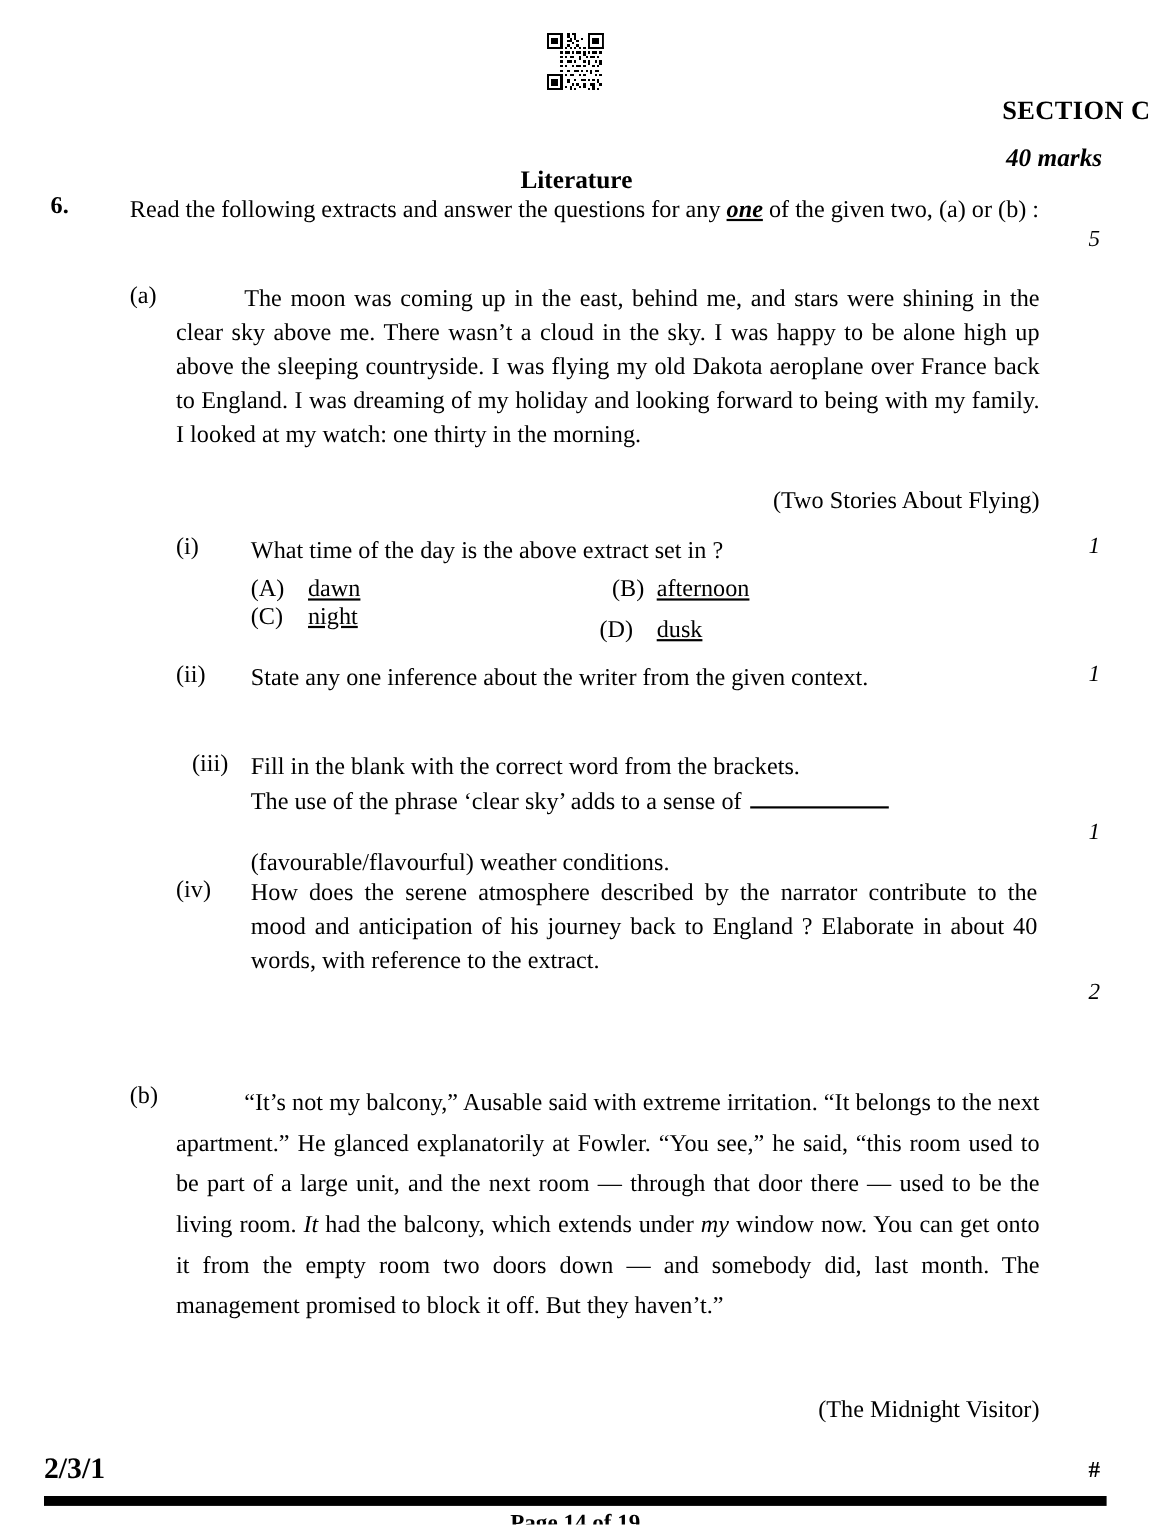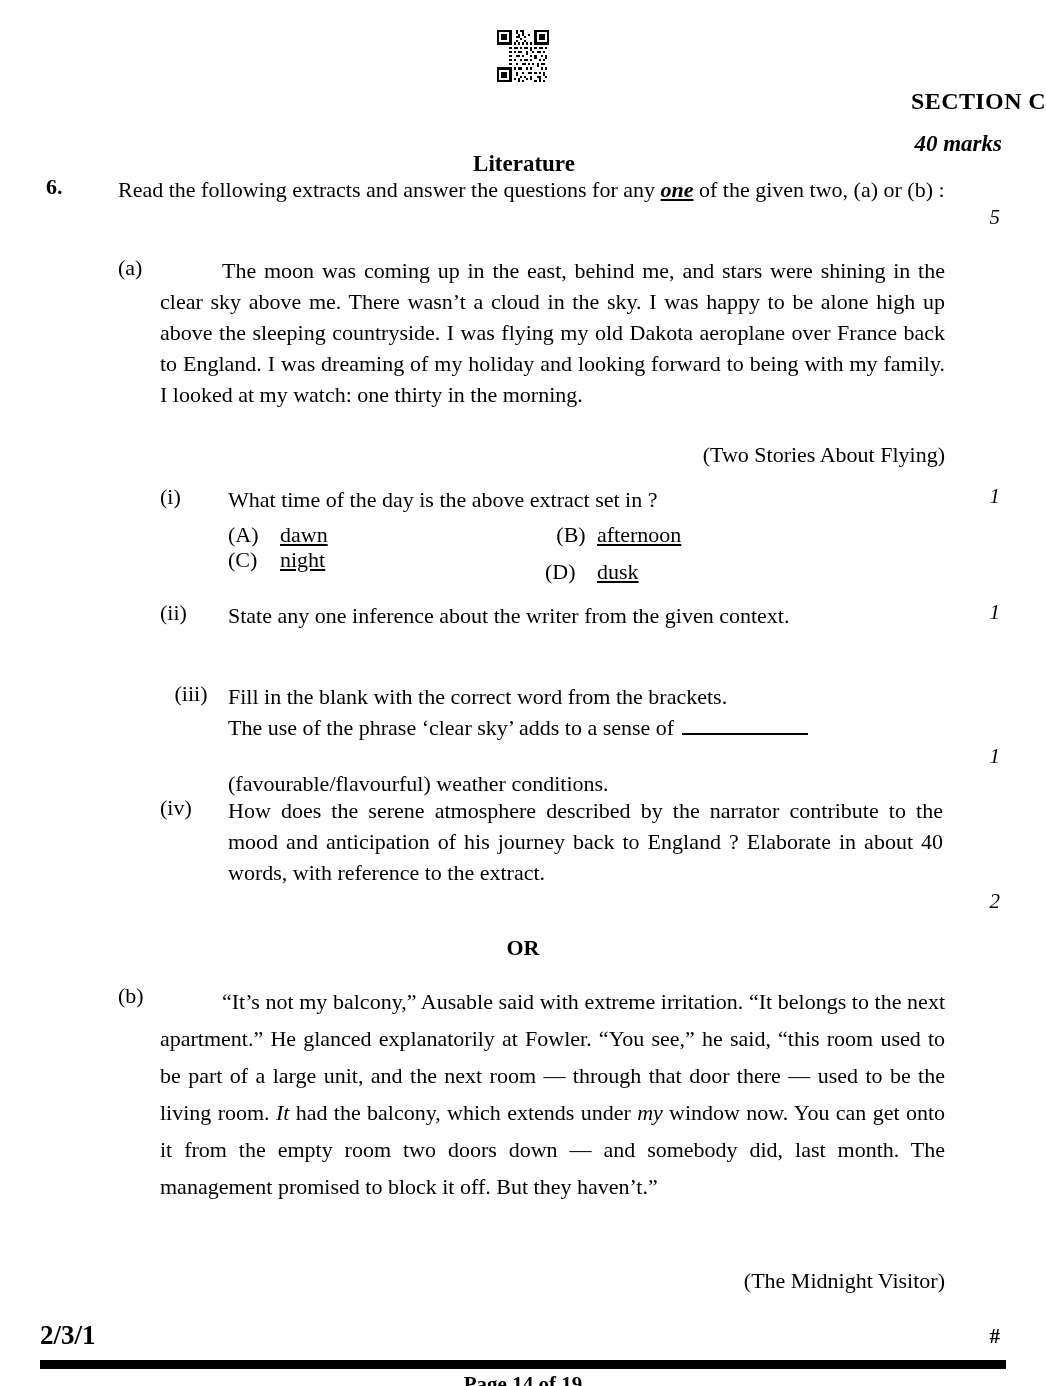--- a/index.html
+++ b/index.html
@@ -371,21 +371,20 @@
   <div class="rnum" style="top:681px;text-align:center;">(iii)</div>
   <div class="sub-body no-just" style="top:681px; width:700px;">Fill in the blank with the correct word from the brackets.</div>
   <div class="sub-body no-just" style="top:712px; width:740px;"><span>The use of the phrase ‘clear sky’ adds to a sense of </span><span class="blank"></span></div>
   <div class="sub-body no-just" style="top:744px; width:700px;margin-top:24px;">(favourable/flavourful) weather conditions.</div>
   <div class="mark" style="top:744px;">1</div>
 
   <div class="rnum" style="top:795px;">(iv)</div>
   <div class="sub-body" style="top:795px; width:715px;">How does the serene atmosphere described by the narrator contribute to the mood and anticipation of his journey back to England ? Elaborate in about 40 words, with reference to the extract.</div>
   <div class="mark" style="top:889px;">2</div>
 
-  <div class="or">OR</div>
 
   <div class="label-b">(b)</div>
   <div class="q-body" id="extract-b"><span>“It’s not my balcony,” Ausable said with extreme irritation. “It belongs to the next apartment.” He glanced explanatorily at Fowler. “You see,” he said, “this room used to be part of a large unit, and the next room — through that door there — used to be the living room. </span><em class="it">It</em><span> had the balcony, which extends under </span><em class="it">my</em><span> window now. You can get onto it from the empty room two doors down — and somebody did, last month. The management promised to block it off. But they haven’t.”</span></div>
   <div class="attrib" id="attrib-b">(The Midnight Visitor)</div>
 
   <div class="footer">
     <div class="f-left">2/3/1</div>
     <div class="f-center">Page 14 of 19</div>
     <div class="f-right">#</div>
   </div>

